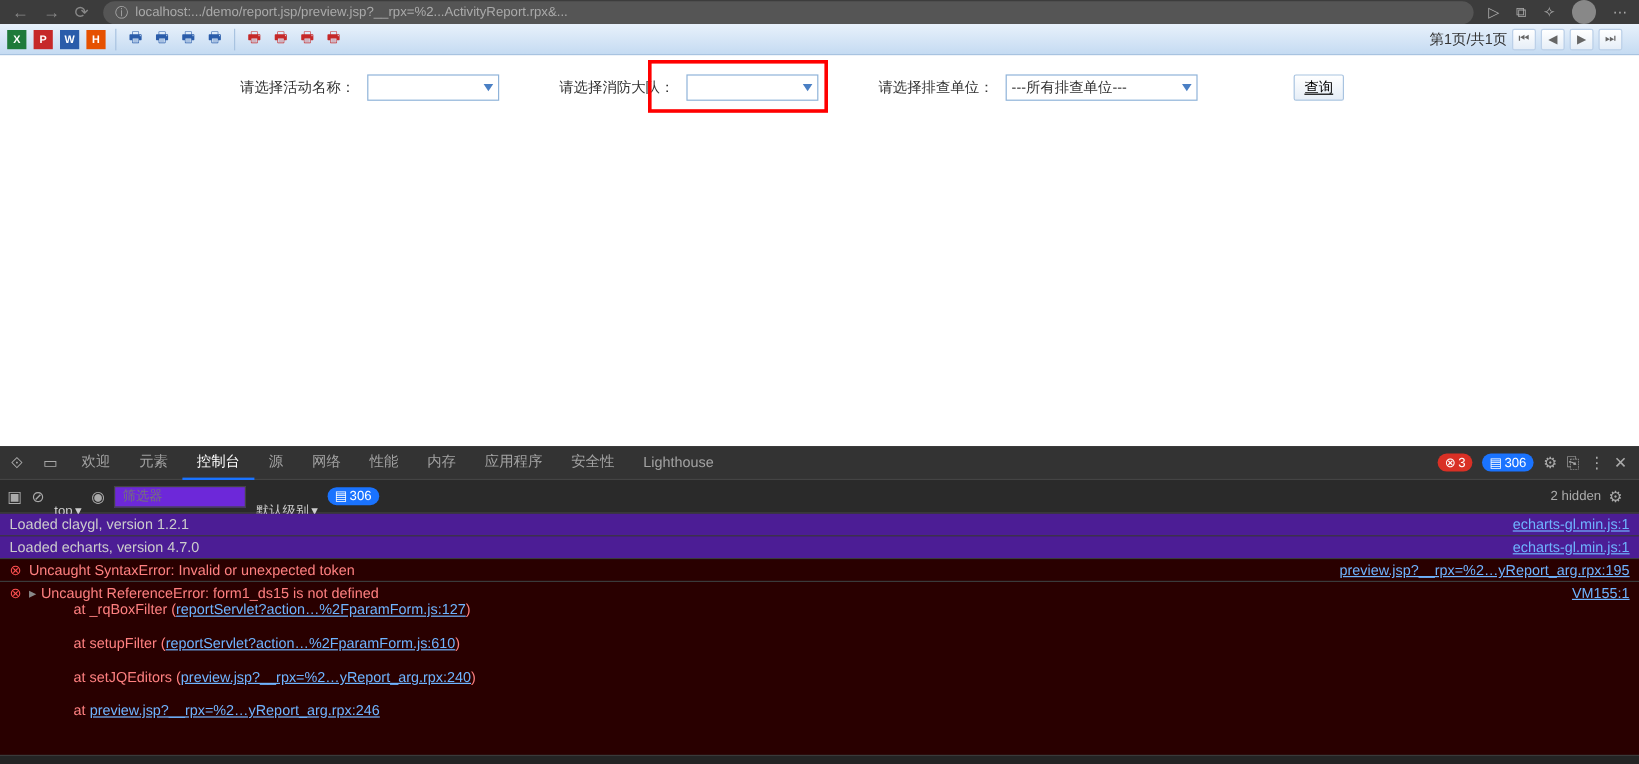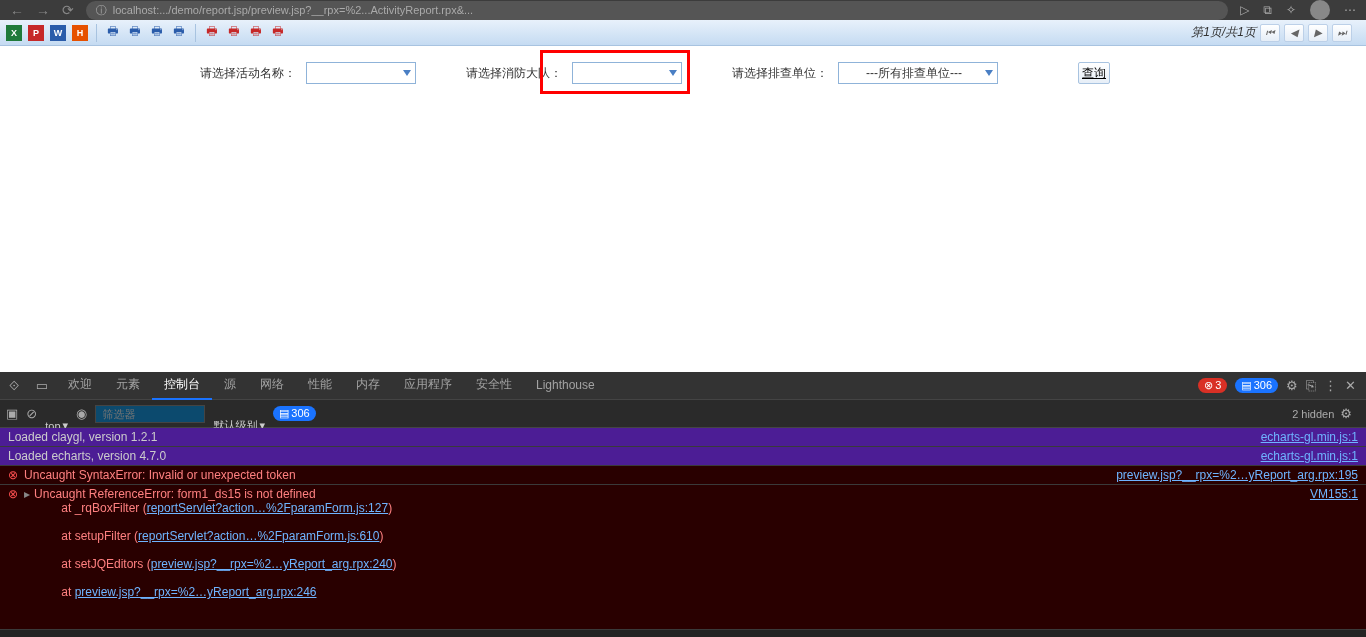--- a/index.html
+++ b/index.html
@@ -8,45 +8,45 @@
 .browser-bar { height: 20px; background: #3c3c3c; display: flex; align-items: center; padding: 0 10px; gap: 12px; }
 .browser-bar .arrow { color: #888; font-size: 14px; }
 .browser-bar .url-area { flex: 1; color: #aaa; font-size: 11px; background: #555; border-radius: 10px; padding: 2px 10px; display: flex; align-items: center; overflow: hidden; white-space: nowrap; }
 .browser-bar .right-icons { display: flex; gap: 14px; color: #aaa; font-size: 12px; align-items: center; }
 
 .app-area { background: #fff; height: 352px; display: flex; flex-direction: column; }
 .toolbar { height: 26px; background: linear-gradient(#e8f1fb, #c5dbf2); border-bottom: 1px solid #a8c3e0; display: flex; align-items: center; padding: 0 6px; }
 .toolbar-group { display: flex; gap: 6px; align-items: center; }
 .toolbar-sep { width: 1px; height: 18px; background: #a8c3e0; margin: 0 8px; }
 .toolbar-icon { width: 16px; height: 16px; display: flex; align-items: center; justify-content: center; font-size: 12px; cursor: pointer; }
-.pagination { margin-left: auto; color: #333; font-size: 12px; display: flex; align-items: center; gap: 4px; padding-right: 8px; font-style: italic; }
+.pagination { margin-left: auto; color: #333; font-size: 12px; display: flex; align-items: flex-end; gap: 4px; padding-right: 8px; }
 .pag-btn { width: 20px; height: 18px; background: linear-gradient(#fff,#e6eef7); border: 1px solid #bcd0e8; border-radius: 2px; display: flex; align-items: center; justify-content: center; font-size: 10px; color: #666; cursor: pointer; }
 .form-row { padding: 16px 20px; display: flex; align-items: center; gap: 10px; font-size: 12px; color: #333; }
 .form-label { margin-left: 40px; }
 .form-label:first-child { margin-left: 180px; }
 .select { width: 110px; height: 22px; border: 1px solid #8fb3d9; background: #fff; display: flex; align-items: center; justify-content: flex-end; padding: 0 4px; cursor: pointer; position: relative; }
 .select-wide { width: 160px; }
 .select .caret { width: 0; height: 0; border-left: 4px solid transparent; border-right: 4px solid transparent; border-top: 6px solid #4a7fc4; }
-.select-text { flex: 1; text-align: center; color: #333; font-size: 12px; }
+.select-text { flex: 1; text-align: left; color: #333; font-size: 12px; }
 .highlight-box { position: absolute; border: 3px solid #f00; pointer-events: none; }
-.query-btn { width: 32px; height: 22px; border: 1px solid #a8c3e0; background: linear-gradient(#fff,#e6eef7); border-radius: 2px; font-size: 12px; cursor: pointer; text-decoration: underline; }
+.query-btn { width: 42px; height: 22px; border: 1px solid #a8c3e0; background: linear-gradient(#fff,#e6eef7); border-radius: 2px; font-size: 12px; cursor: pointer; text-decoration: underline; }
 
 .devtools { height: 265px; background: #242424; color: #ccc; display: flex; flex-direction: column; font-size: 12px; }
 .dt-tabs { height: 28px; background: #333; display: flex; align-items: center; border-bottom: 1px solid #444; }
 .dt-tab-icon { width: 28px; display: flex; align-items: center; justify-content: center; color: #aaa; font-size: 13px; cursor: pointer; }
 .dt-tab { padding: 0 12px; height: 28px; display: flex; align-items: center; color: #a3a3a3; cursor: pointer; border-bottom: 2px solid transparent; }
 .dt-tab.active { color: #fff; border-bottom: 2px solid #1a73ff; }
 .dt-right { margin-left: auto; display: flex; align-items: center; gap: 8px; padding-right: 10px; }
 .badge { padding: 1px 6px; border-radius: 8px; font-size: 11px; }
 .badge.err { background: #d93025; color: #fff; }
 .badge.msg { background: #1a73ff; color: #fff; }
 .dt-controls { height: 28px; background: #2a2a2a; display: flex; align-items: center; padding: 0 6px; gap: 8px; border-bottom: 1px solid #444; }
 .dt-ctrl-icon { color: #aaa; font-size: 13px; cursor: pointer; }
 .dt-dd { color: #ccc; font-size: 11px; display: flex; align-items: center; gap: 2px; margin-top: 24px; }
-.dt-filter { background: #0c4a6e; border: 1px solid #444; color: #aaa; padding: 2px 6px; width: 110px; font-size: 11px; }
+.dt-filter { background: #6d28d9; border: 1px solid #444; color: #aaa; padding: 2px 6px; width: 110px; font-size: 11px; }
 .dt-hidden { margin-left: auto; color: #aaa; font-size: 11px; display: flex; align-items: center; gap: 6px; padding-right: 8px; }
 .console { flex: 1; overflow: auto; font-family: Consolas, monospace; font-size: 12px; }
 .log-row { display: flex; padding: 2px 8px; border-bottom: 1px solid #3a3a3a; }
 .log-row.info { background: #4c1d95; color: #ccc; }
 .log-row.error { background: #290000; color: #ff8080; }
 .log-msg { flex: 1; white-space: pre; }
 .log-src { color: #6fb4ff; text-decoration: underline; cursor: pointer; }
 .log-indent { padding-left: 40px; display: block; color: #ff8080; }
 .err-icon { color: #ff5050; margin-right: 6px; }
 .tri { color: #888; margin-right: 4px; cursor: pointer; }

